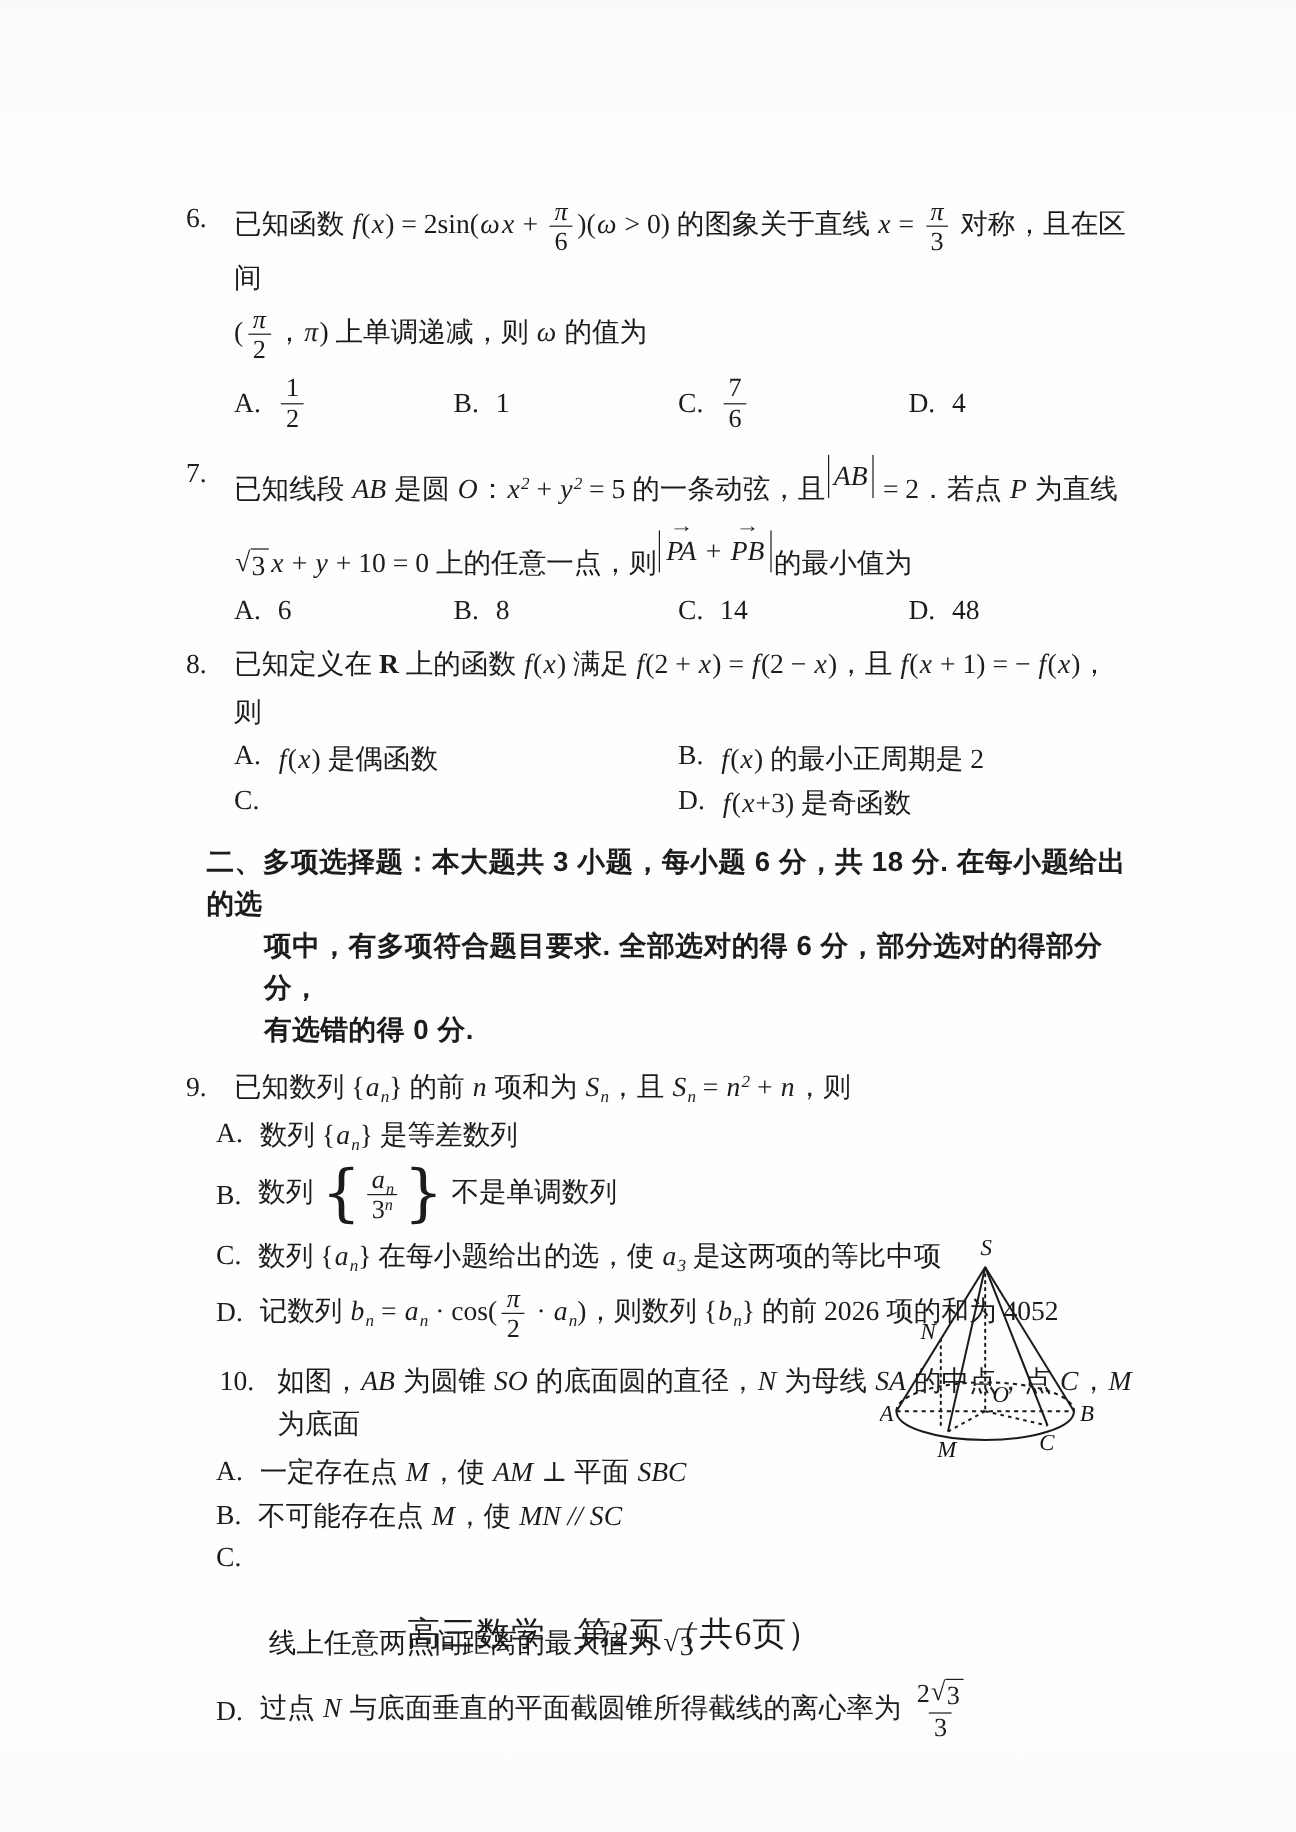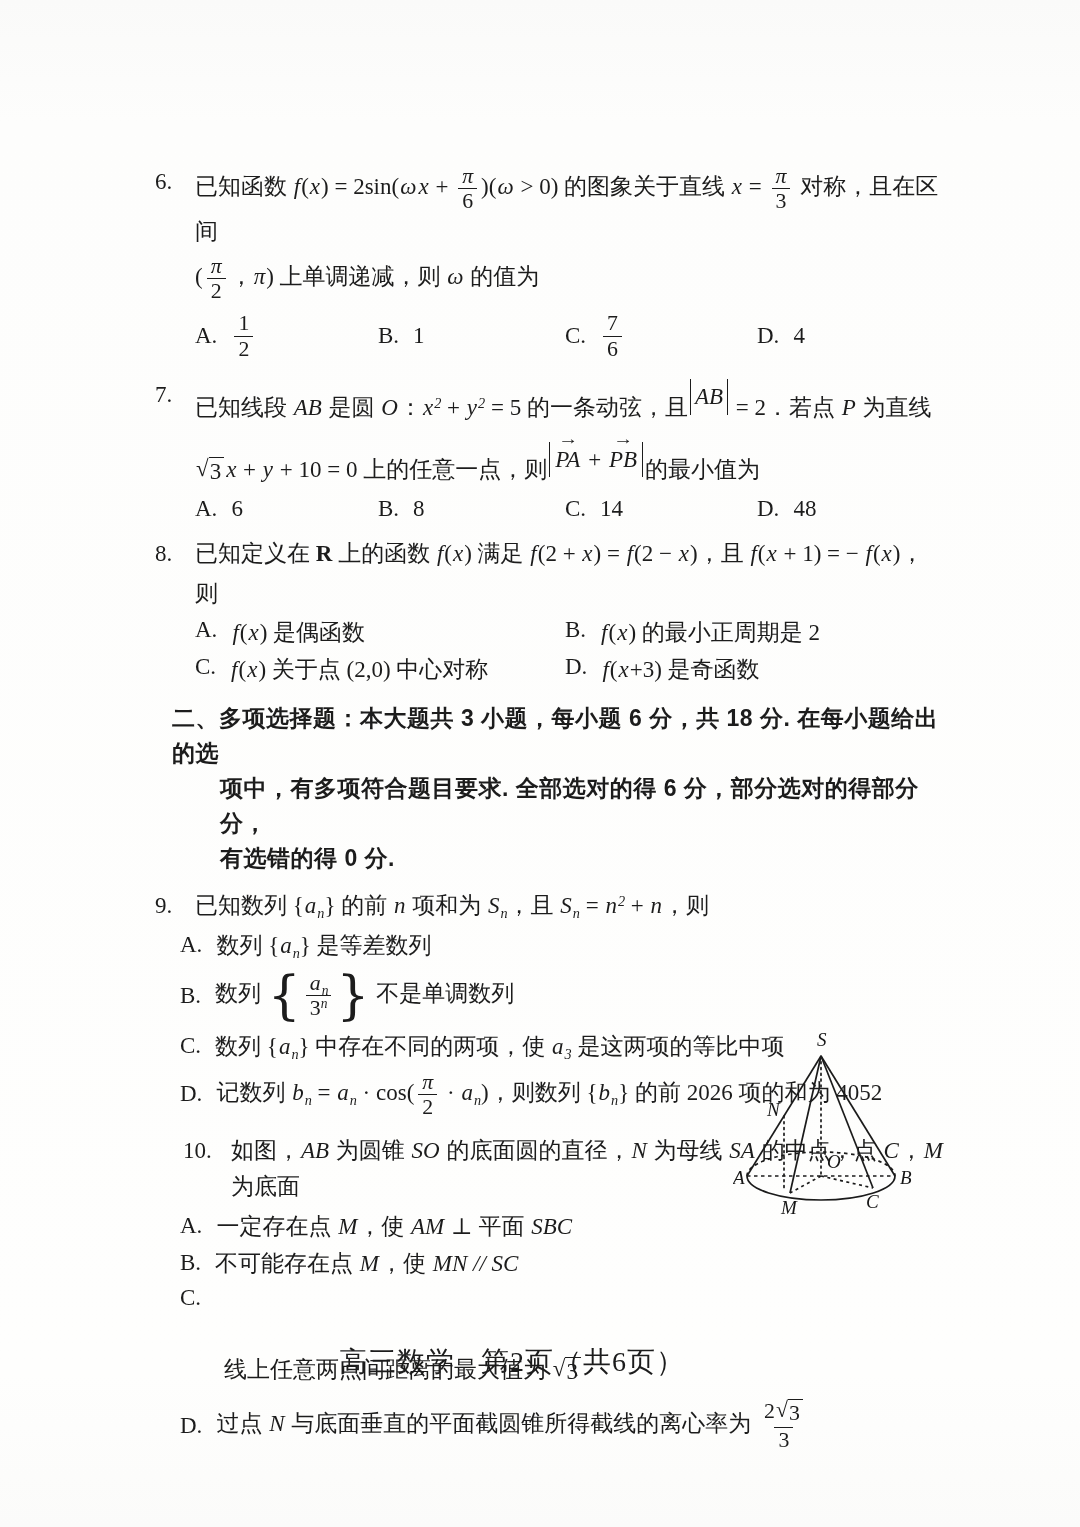--- a/index.html
+++ b/index.html
@@ -160,21 +160,20 @@
             <span class="math"><span class="mi">f</span><span class="mt">(</span><span class="mi">x</span><span class="mt">) 是偶函数</span></span>
           </span>
         <span class="optcell">
             <span class="optlabel">B.</span>
             <span class="math"><span class="mi">f</span><span class="mt">(</span><span class="mi">x</span><span class="mt">) 的最小正周期是 2</span></span>
           </span>
       </div>
       <div class="optrow2">
         <span class="optcell">
             <span class="optlabel">C.</span>
-            <span class="math"><span class="mi">f</span><span class="mt">(</span><span class="mi">x</span><span class="mt">) 关于点 (2,0) 中心对称</span></span>
           </span>
         <span class="optcell">
             <span class="optlabel">D.</span>
             <span class="math"><span class="mi">f</span><span class="mt">(</span><span class="mi">x</span><span class="mt">+3) 是奇函数</span></span>
           </span>
       </div>
     </div>
 
     <div class="sechdr">
       <div>二、多项选择题：本大题共 3 小题，每小题 6 分，共 18 分. 在每小题给出的选</div>
@@ -193,21 +192,21 @@
       </div>
       <div class="optstack" style="margin-top:10px;">
         <span class="optlabel">B.</span>
         <span class="math"><span class="mt">数列 </span><span class="bigb">{</span><span class="frac">
               <span class="num"><span class="mi">a</span><sub>n</sub></span>
               <span class="den"><span class="mt">3</span><sup>n</sup></span>
             </span><span class="bigb">}</span><span class="mt"> 不是单调数列</span></span>
       </div>
       <div class="optstack" style="margin-top:10px;">
         <span class="optlabel">C.</span>
-        <span class="math"><span class="mt">数列 {</span><span class="mi">a</span><sub>n</sub><span class="mt">} 中存在不同的两项，使 </span><span class="mi">a</span><sub>3</sub><span class="mt"> 是这两项的等比中项</span></span>
+        <span class="math"><span class="mt">数列 {</span><span class="mi">a</span><sub>n</sub><span class="mt">} 在每小题给出的选，使 </span><span class="mi">a</span><sub>3</sub><span class="mt"> 是这两项的等比中项</span></span>
       </div>
       <div class="optstack" style="margin-top:8px;">
         <span class="optlabel">D.</span>
         <span class="math"><span class="mt">记数列 </span><span class="mi">b</span><sub>n</sub><span class="mt"> = </span><span class="mi">a</span><sub>n</sub><span class="mt"> · cos(</span><span class="frac">
               <span class="num"><span class="mi">π</span></span>
               <span class="den"><span class="mt">2</span></span>
             </span><span class="mt"> · </span><span class="mi">a</span><sub>n</sub><span class="mt">)，则数列 {</span><span class="mi">b</span><sub>n</sub><span class="mt">} 的前 2026 项的和为 4052</span></span>
       </div>
     </div>
 

